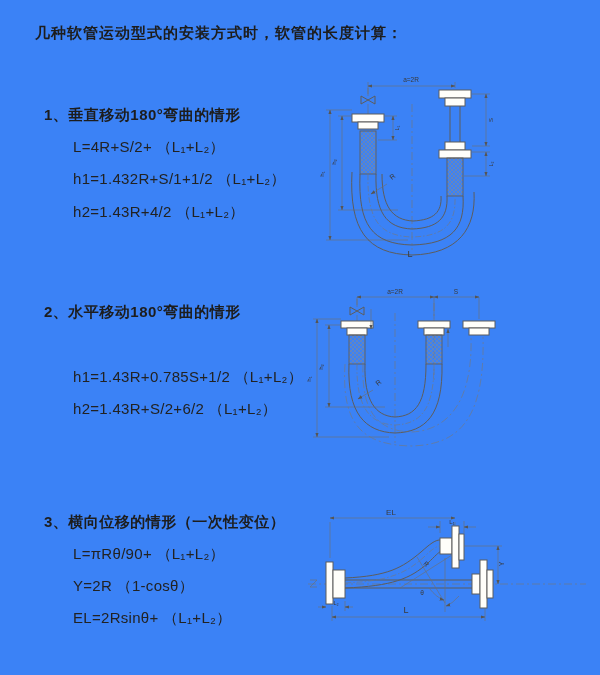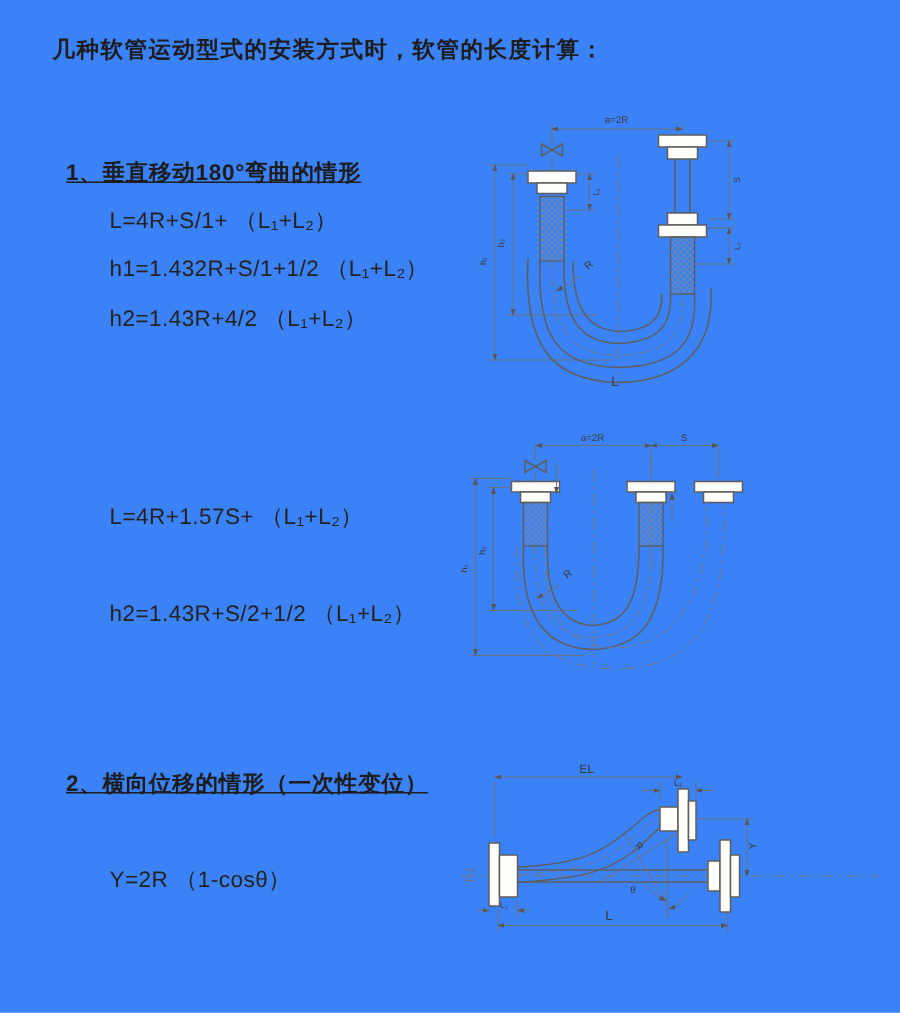--- a/index.html
+++ b/index.html
@@ -8,21 +8,21 @@
     background:#3b82f6;overflow:hidden;
     font-family:"Liberation Sans","DejaVu Sans",sans-serif;
     color:#1d1d1d;
   }
   .title{
     position:absolute;left:35px;top:24px;
     font-size:15px;font-weight:700;letter-spacing:1px;
   }
   .sec-heading{
     position:absolute;left:44px;
-    font-size:15px;font-weight:700;letter-spacing:0.5px;text-decoration:underline;
+    font-size:15px;font-weight:700;letter-spacing:0.5px;
   }
   .formula{
     position:absolute;left:73px;
     font-size:15px;font-weight:500;letter-spacing:0.3px;color:#222;
   }
   svg{position:absolute;}
   .ln{fill:none;stroke:#5d5d5d;stroke-width:1;}
   .tn{fill:none;stroke:#6f6f6f;stroke-width:0.6;}
   .cl{fill:none;stroke:#777;stroke-width:0.6;stroke-dasharray:8 3 2 3;}
   .hcl{fill:none;stroke:#777;stroke-width:0.6;stroke-dasharray:6 2 1.5 2;}
@@ -30,21 +30,21 @@
   .lb{fill:#3a3a3a;}
 </style>
 </head>
 <body>
 
 <div class="page">
 
   <div class="title">几种软管运动型式的安装方式时，软管的长度计算：</div>
 
   <div class="sec-heading" style="top:106px">1、垂直移动180°弯曲的情形</div>
-  <div class="formula" style="top:138px">L=4R+S/1+ （L₁+L₂）</div>
+  <div class="formula" style="top:138px">L=4R+S/2+ （L₁+L₂）</div>
   <div class="formula" style="top:170px">h1=1.432R+S/1+1/2 （L₁+L₂）</div>
   <div class="formula" style="top:203px">h2=1.43R+4/2 （L₁+L₂）</div>
 
   <svg style="left:312px;top:70px" width="278" height="192" viewBox="0 0 278 192">
     <defs>
       <marker id="a1" viewBox="0 0 10 10" refX="9" refY="5" markerWidth="8" markerHeight="8" orient="auto-start-reverse">
         <path d="M0,1.5 L10,5 L0,8.5 z" fill="#555"></path>
       </marker>
       <pattern id="p1" width="4" height="4" patternUnits="userSpaceOnUse">
         <path d="M0,0 L4,4 M4,0 L0,4" stroke="#8a8a8a" stroke-width="0.5"></path>
@@ -120,22 +120,23 @@
     </g>
 
     <g>
       <path class="tn" d="M75,114 L59,124" marker-end="url(#a1)"></path>
       <text class="lb" x="80" y="110" font-size="7" transform="rotate(-40 80 110)">R</text>
     </g>
 
     <text class="lb" x="98" y="187" font-size="9" text-anchor="middle">L</text>
   </svg>
 
-  <div class="formula" style="top:335px">L=4R+1.57S+ （L₁+L₂）</div>
-  <div class="formula" style="top:400px">h2=1.43R+S/2+1/2 （L₁+L₂）</div>
+  <div class="sec-heading" style="top:303px">2、水平移动180°弯曲的情形</div>
+  <div class="formula" style="top:368px">h1=1.43R+0.785S+1/2 （L₁+L₂）</div>
+  <div class="formula" style="top:400px">h2=1.43R+S/2+6/2 （L₁+L₂）</div>
 
   <svg style="left:305px;top:285px" width="292" height="165" viewBox="0 0 292 165">
     <defs>
       <marker id="a2" viewBox="0 0 10 10" refX="9" refY="5" markerWidth="8" markerHeight="8" orient="auto-start-reverse">
         <path d="M0,1.5 L10,5 L0,8.5 z" fill="#555"></path>
       </marker>
       <pattern id="p2" width="4" height="4" patternUnits="userSpaceOnUse">
         <path d="M0,0 L4,4 M4,0 L0,4" stroke="#8a8a8a" stroke-width="0.5"></path>
       </pattern>
     </defs>
@@ -204,22 +205,24 @@
       <path class="cl" d="M40,79 C36,142 60,160 106,161 C154,160 180,134 178,52"></path>
       <path class="cl" d="M58,79 C56,128 74,146 106,147 C140,146 168,120 166,52"></path>
     </g>
 
     <g>
       <path class="tn" d="M68,105 L53,114" marker-end="url(#a2)"></path>
       <text class="lb" x="73" y="101" font-size="7" transform="rotate(-40 73 101)">R</text>
     </g>
   </svg>
 
-  <div class="sec-heading" style="top:513px">2、横向位移的情形（一次性变位）</div>
+  <div class="sec-heading" style="top:513px">3、横向位移的情形（一次性变位）</div>
+  <div class="formula" style="top:545px">L=πRθ/90+ （L₁+L₂）</div>
   <div class="formula" style="top:577px">Y=2R （1-cosθ）</div>
+  <div class="formula" style="top:609px">EL=2Rsinθ+ （L₁+L₂）</div>
 
   <svg style="left:296px;top:500px" width="304" height="148" viewBox="0 0 304 148">
     <defs>
       <marker id="a3" viewBox="0 0 10 10" refX="9" refY="5" markerWidth="8" markerHeight="8" orient="auto-start-reverse">
         <path d="M0,1.5 L10,5 L0,8.5 z" fill="#555"></path>
       </marker>
     </defs>
 
     <g>
       <path class="cl" d="M12,84 H290"></path>

